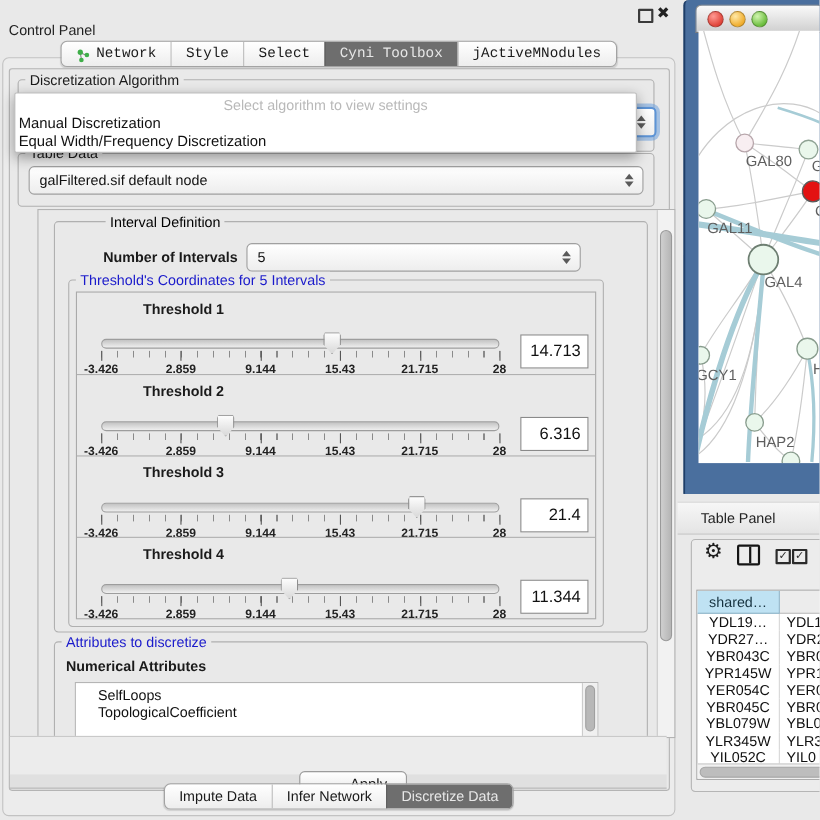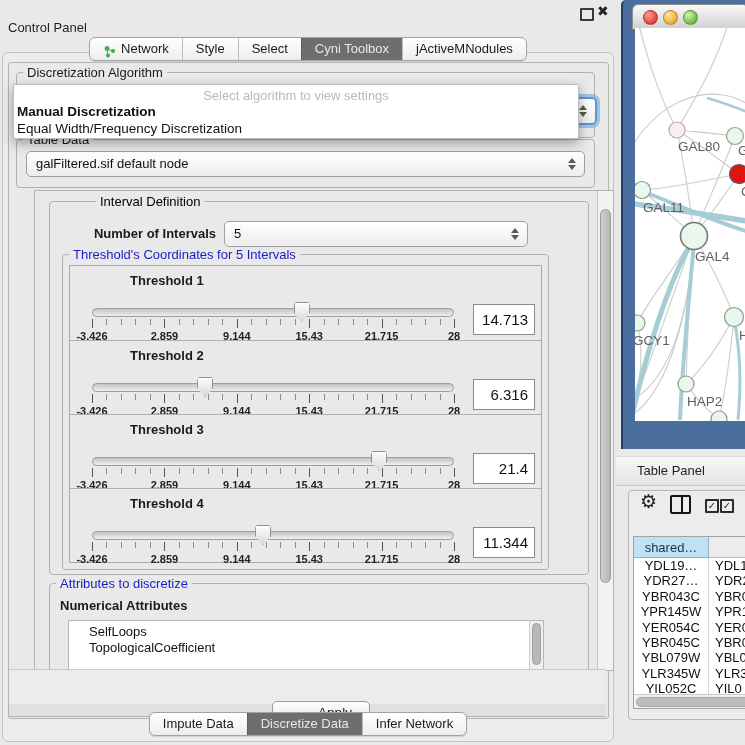--- a/index.html
+++ b/index.html
@@ -15,21 +15,21 @@
   .float-ico{left:580px;top:8px;width:10px;height:9px;border:2px solid #3a3a3a;border-radius:1px;}
   .close-ico{left:597px;top:3px;font-size:14px;font-weight:bold;color:#222;}
   .dock{left:2px;top:52px;width:610px;height:688px;border:1px solid #c2c2c2;border-radius:6px;background:#ececec;}
 
   
   .segwrap{left:0;width:616px;display:flex;justify-content:center;}
   .seg{display:flex;border:1px solid #a3a3a3;border-radius:6px;overflow:hidden;background:linear-gradient(#ffffff,#ededed);box-shadow:0 1px 1px rgba(0,0,0,.12);}
   .seg-item{display:flex;align-items:center;gap:5px;padding:0 13px;height:22px;line-height:22px;border-left:1px solid #bdbdbd;cursor:default;white-space:nowrap;}
   .seg-item:first-child{border-left:none;}
   .seg-item.sel{background:#6e6e6e;color:#e7e7e7;border-left-color:#5e5e5e;}
-  .toptabs{top:37px;}
+  .toptabs{top:37px;font-family:Liberation Mono, monospace;}
   .bottabs{top:712px;}
 
   
   .content{left:8px;top:62px;width:599px;height:655px;border:1px solid #b4b4b4;border-radius:3px;background:#e9e9e9;}
 
   
   .grp{border:1px solid #b0b0b0;border-radius:4px;}
   .grp-label{position:absolute;top:-8px;left:6px;background:#e9e9e9;padding:0 4px;font-size:13px;}
   .t-green{color:#000000;margin-left:40px;}
   .t-blue{color:#1a1acb;}
@@ -39,21 +39,21 @@
   .combo.focus{border:2px solid #5d94d6;box-shadow:0 0 0 3px rgba(110,160,220,.55);}
   .spin{position:absolute;right:8px;top:50%;transform:translateY(-50%);width:8px;height:12px;}
   .spin i{position:absolute;left:0;width:0;height:0;border-left:4px solid transparent;border-right:4px solid transparent;}
   .spin .up{top:0;border-bottom:5px solid #5a5a5a;}
   .spin .dn{bottom:0;border-top:5px solid #5a5a5a;}
 
   
   .popup{left:13px;top:84px;width:564px;height:53px;background:#fff;border:1px solid #bdbdbd;border-radius:2px;box-shadow:0 4px 12px rgba(0,0,0,.35);z-index:50;}
   .popup .ph{display:block;text-align:center;color:#b9b9b9;padding-top:3px;font-size:13px;}
   .popup .it{display:block;padding-left:3px;line-height:17px;font-size:13.5px;color:#111;}
-  .popup .it.b{font-weight:bold;}
+  .popup .it.b{font-weight:normal;}
 
   
   .scrollarea{left:34px;top:190px;width:578px;height:479px;border:1px solid #b3b3b3;background:#e9e9e9;overflow:hidden;}
   .vsb{position:absolute;top:0;right:0;bottom:0;width:15px;background:#f2f2f2;border-left:1px solid #c6c6c6;}
   .vsb .th{position:absolute;left:2px;right:2px;top:18px;height:372px;border:1px solid #999;border-radius:7px;background:linear-gradient(to right,#cfcfcf,#b5b5b5);}
 
   
   .num-label{font-weight:bold;}
   .thr-container{position:absolute;left:6px;top:10px;width:471px;height:296px;border:1px solid #aaa;}
   .thr{position:absolute;left:0;width:471px;height:74px;}
@@ -309,25 +309,25 @@
 
 <div class="abs applystrip"></div>
 <div class="abs applystrip2"></div>
 <div class="abs apply-btn">Apply</div>
 
 <div class="abs segwrap bottabs">
   <div class="seg">
     <div class="seg-item">
         <span>Impute Data</span>
       </div>
+    <div class="seg-item">
+        <span>Infer Network</span>
+      </div>
     <div class="seg-item sel">
         <span>Discretize Data</span>
-      </div>
-    <div class="seg-item">
-        <span>Infer Network</span>
       </div>
   </div>
 </div>
 
 <div class="abs netwin">
   <div class="mac-titlebar">
     <div class="light l-red"></div>
     <div class="light l-yel"></div>
     <div class="light l-grn"></div>
   </div>

